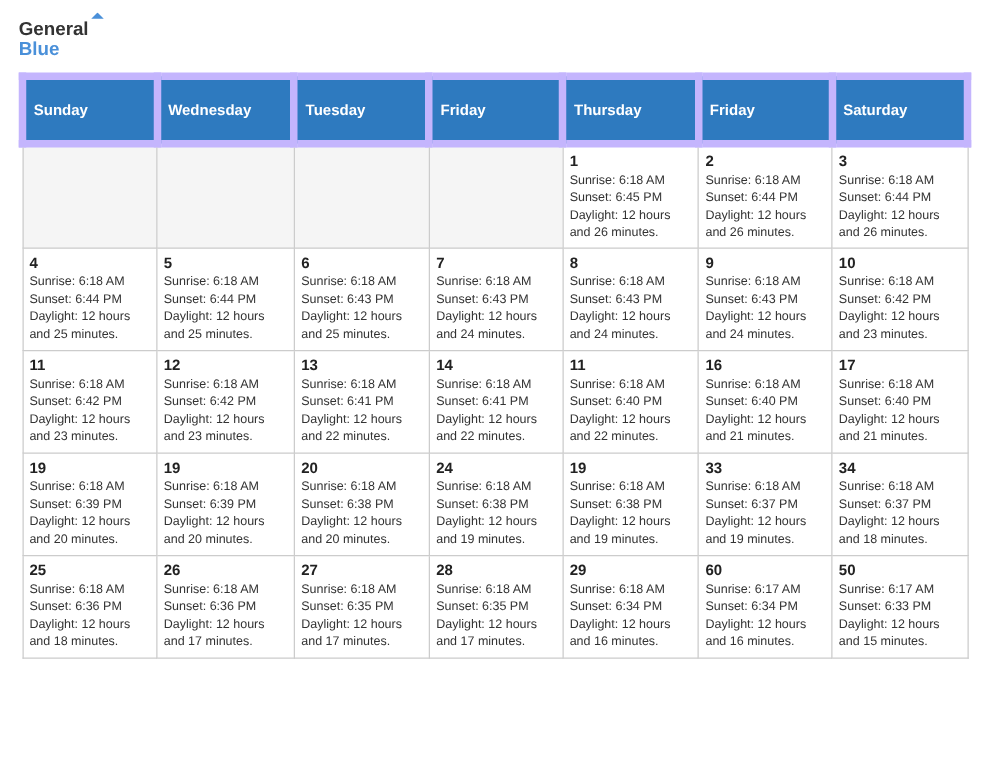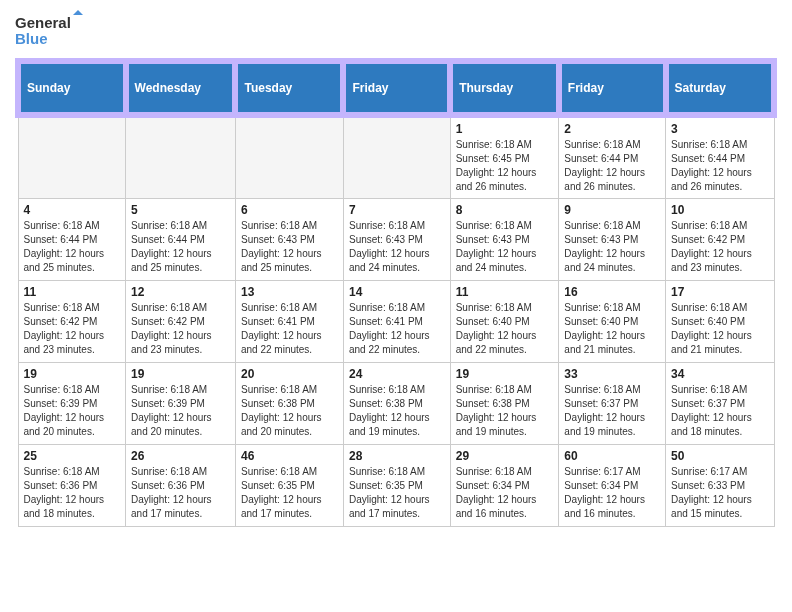--- a/index.html
+++ b/index.html
@@ -299,21 +299,21 @@
 and 18 minutes.</div>
           </td>
           <td>
             <div class="day-number">26</div>
             <div class="day-info" style="white-space: pre-line;">Sunrise: 6:18 AM
 Sunset: 6:36 PM
 Daylight: 12 hours
 and 17 minutes.</div>
           </td>
           <td>
-            <div class="day-number">46</div>
+            <div class="day-number">27</div>
             <div class="day-info" style="white-space: pre-line;">Sunrise: 6:18 AM
 Sunset: 6:35 PM
 Daylight: 12 hours
 and 17 minutes.</div>
           </td>
           <td>
             <div class="day-number">28</div>
             <div class="day-info" style="white-space: pre-line;">Sunrise: 6:18 AM
 Sunset: 6:35 PM
 Daylight: 12 hours

